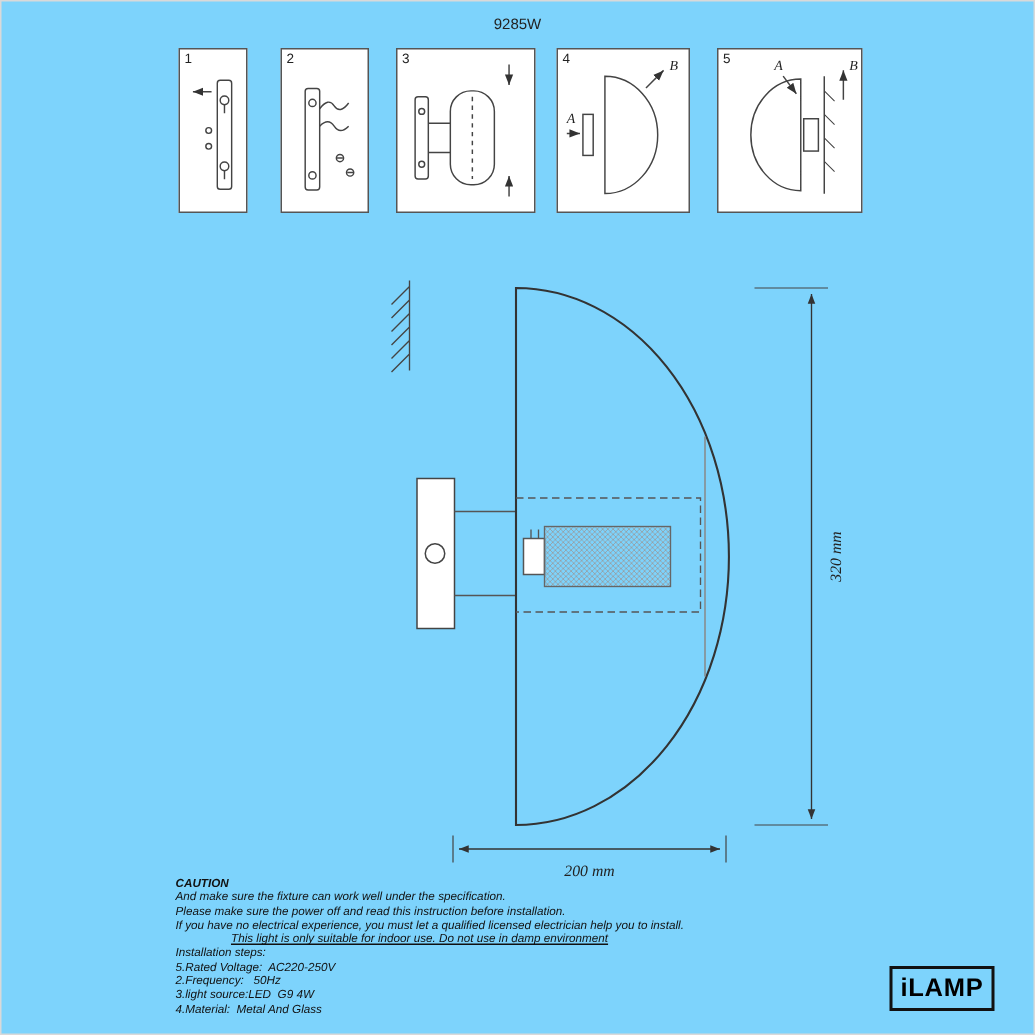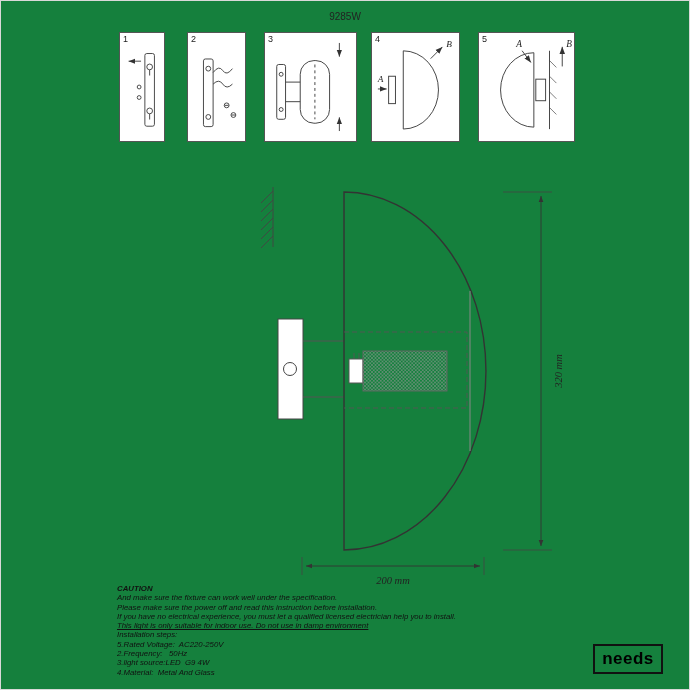--- a/index.html
+++ b/index.html
@@ -1,32 +1,32 @@
 <!DOCTYPE html>
 <html><head>
 <meta charset="utf-8">
 <style>
   html,body{margin:0;padding:0;background:#fff;}
-  .page{position:relative;width:690px;height:690px;background:#15803d;border:1px solid #d9d9d9;
+  .page{position:relative;width:690px;height:690px;background:#7dd3fc;border:1px solid #d9d9d9;
         box-sizing:border-box;font-family:"Liberation Sans",sans-serif;color:#1a1a1a;overflow:hidden;}
   .model{position:absolute;top:10px;left:0;width:100%;text-align:center;font-size:10px;color:#222;}
   .step-box{position:absolute;top:31px;height:110px;border:1px solid #555;background:#fff;box-sizing:border-box;}
   .sb1{left:118px;width:46px;}
   .sb2{left:186px;width:59px;}
   .sb3{left:263px;width:93px;}
   .sb4{left:370px;width:89px;}
   .sb5{left:477px;width:97px;}
   .step-num{position:absolute;top:1px;left:3px;font-size:9px;color:#222;z-index:2;}
   .step-svg{position:absolute;left:0;top:0;width:100%;height:100%;}
   .main-svg{position:absolute;left:235px;top:178px;}
   .dim{font-family:"Liberation Serif",serif;font-style:italic;font-size:10.5px;fill:#222;}
   .ab{font-family:"Liberation Serif",serif;font-style:italic;font-size:9.5px;fill:#222;}
   .caution{position:absolute;left:116px;top:583px;width:472px;font-size:7.8px;line-height:9.3px;color:#111;font-style:italic;}
   .caution .title{font-weight:bold;}
-  .caution .u{text-decoration:underline;}
+  .caution .u{text-decoration:underline;margin-left:37px;}
   .caution .spec{white-space:pre-wrap;}
   .logo-box{position:absolute;left:592px;top:643px;width:70px;height:30px;border:2px solid #111;
             display:flex;align-items:center;justify-content:center;font-weight:bold;font-size:17px;
             letter-spacing:.5px;color:#000;box-sizing:border-box;}
 </style>
 </head>
 <body>
 
 <div class="page">
 
@@ -160,16 +160,16 @@
     <div>If you have no electrical experience, you must let a qualified licensed electrician help you to install.</div>
     <div class="u">This light is only suitable for indoor use. Do not use in damp environment</div>
     <div>Installation steps:</div>
     <div class="spec">5.Rated Voltage:  AC220-250V</div>
     <div class="spec">2.Frequency:   50Hz</div>
     <div class="spec">3.light source:LED  G9 4W</div>
     <div class="spec">4.Material:  Metal And Glass</div>
   </div>
 
   <div class="logo-box">
-    <span>needs</span>
+    <span>iLAMP</span>
   </div>
 
 </div>
 
 </body></html>

